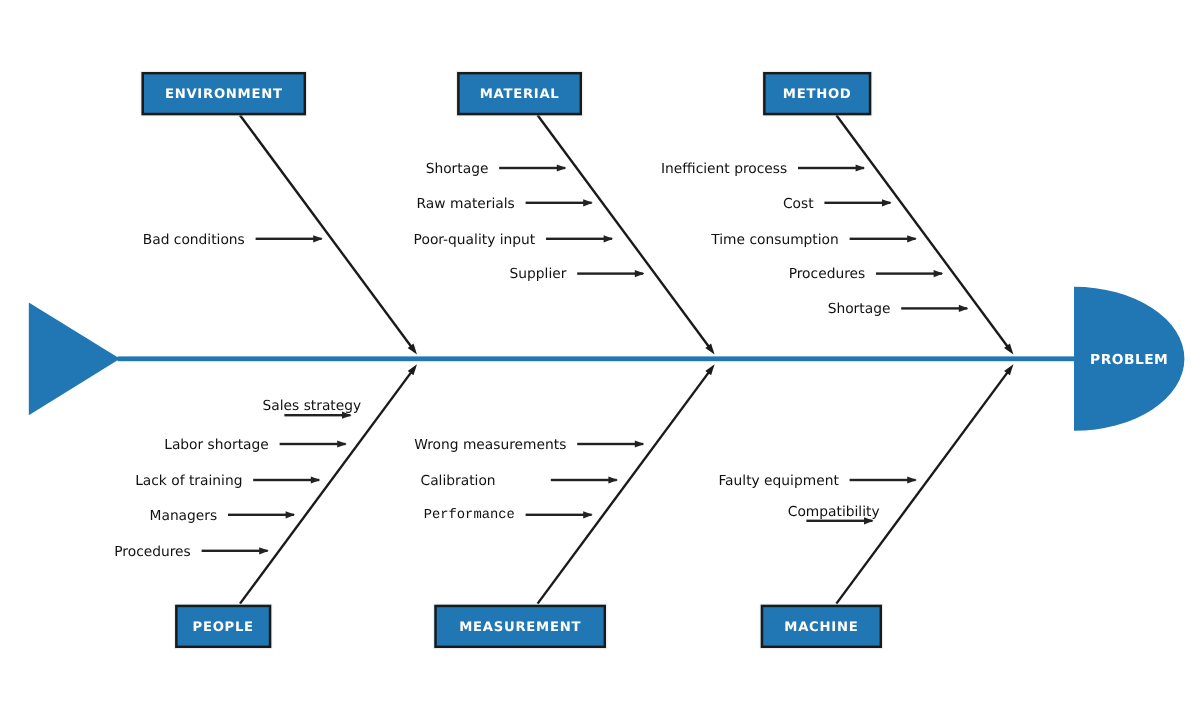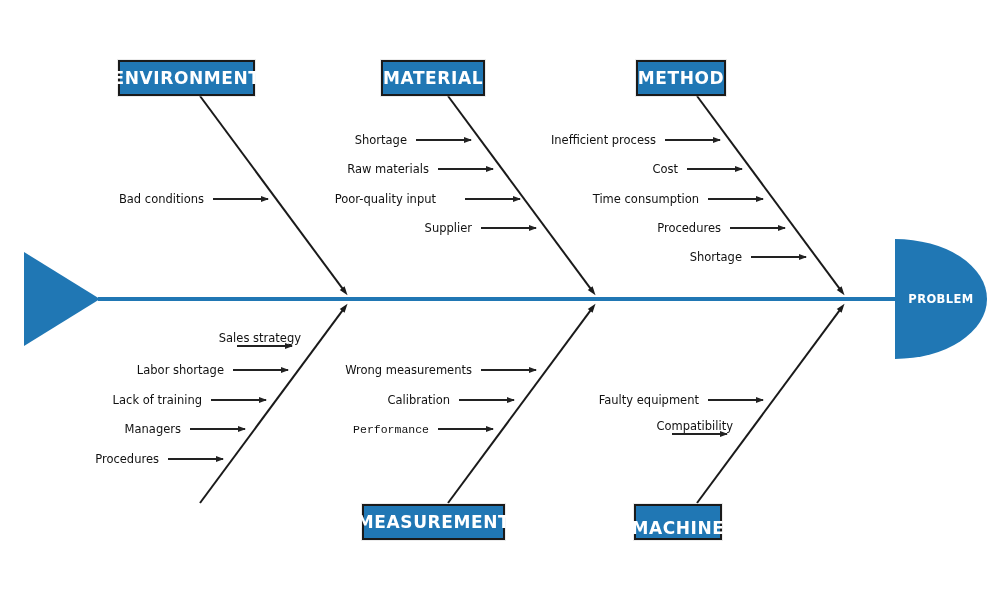--- a/index.html
+++ b/index.html
@@ -53,21 +53,21 @@
   
   .cat-box {
     position: absolute;
     height: 36px;
     background: var(--primary);
     border: 2px solid var(--ink);
     display: flex; align-items: center; justify-content: center;
     box-shadow: 0 0 0 1px rgba(200,200,200,0.35);
   }
   .cat-label {
-    color: #fff; font-weight: bold; font-size: 17px; letter-spacing: 0.6px;
+    color: #fff; font-weight: bold; font-size: 11px; letter-spacing: 0.6px;
     white-space: nowrap;
   }
 
   
   .branch {
     position: absolute;
     width: 240px; height: 2px;
     background: var(--ink);
     transform-origin: 0 50%;
   }
@@ -130,41 +130,44 @@
   <div class="cat-box" style="left:118px; top:60px; width:137px;">
     <span class="cat-label">ENVIRONMENT</span>
   </div>
   <div class="cat-box" style="left:381px; top:60px; width:104px;">
     <span class="cat-label">MATERIAL</span>
   </div>
   <div class="cat-box" style="left:636px; top:60px; width:90px;">
     <span class="cat-label">METHOD</span>
   </div>
 
+  <div class="cat-box" style="left:146px; top:504px; width:80px;">
+    <span class="cat-label">PEOPLE</span>
+  </div>
   <div class="cat-box" style="left:362px; top:504px; width:143px;">
     <span class="cat-label">MEASUREMENT</span>
   </div>
-  <div class="cat-box" style="left:634px; top:504px; width:88px;align-items:flex-end;">
+  <div class="cat-box" style="left:634px; top:504px; width:101px;">
     <span class="cat-label">MACHINE</span>
   </div>
 
   <div class="cause" style="right:732px; top:189px;">
     <span class="cause-label">Bad conditions</span>
     <span class="cause-arrow"></span>
   </div>
 
   <div class="cause" style="right:529px; top:130px;">
     <span class="cause-label">Shortage</span>
     <span class="cause-arrow"></span>
   </div>
   <div class="cause" style="right:507px; top:159px;">
     <span class="cause-label">Raw materials</span>
     <span class="cause-arrow"></span>
   </div>
-  <div class="cause" style="right:480px; top:189px;gap:20px;">
+  <div class="cause" style="right:490px; top:189px;">
     <span class="cause-label">Poor-quality input</span>
     <span class="cause-arrow"></span>
   </div>
   <div class="cause" style="right:464px; top:218px;">
     <span class="cause-label">Supplier</span>
     <span class="cause-arrow"></span>
   </div>
 
   <div class="cause" style="right:280px; top:130px;">
     <span class="cause-label">Inefficient process</span>
@@ -205,21 +208,21 @@
   </div>
   <div class="cause" style="right:777px; top:449px;">
     <span class="cause-label">Procedures</span>
     <span class="cause-arrow"></span>
   </div>
 
   <div class="cause" style="right:464px; top:360px;">
     <span class="cause-label">Wrong measurements</span>
     <span class="cause-arrow"></span>
   </div>
-  <div class="cause" style="right:486px; top:390px;">
+  <div class="cause" style="right:486px; top:390px;gap:37px;">
     <span class="cause-label">Calibration</span>
     <span class="cause-arrow"></span>
   </div>
   <div class="cause" style="right:507px; top:419px;font-family:Liberation Mono, monospace;">
     <span class="cause-label">Performance</span>
     <span class="cause-arrow"></span>
   </div>
 
   <div class="cause" style="right:237px; top:390px;">
     <span class="cause-label">Faulty equipment</span>

